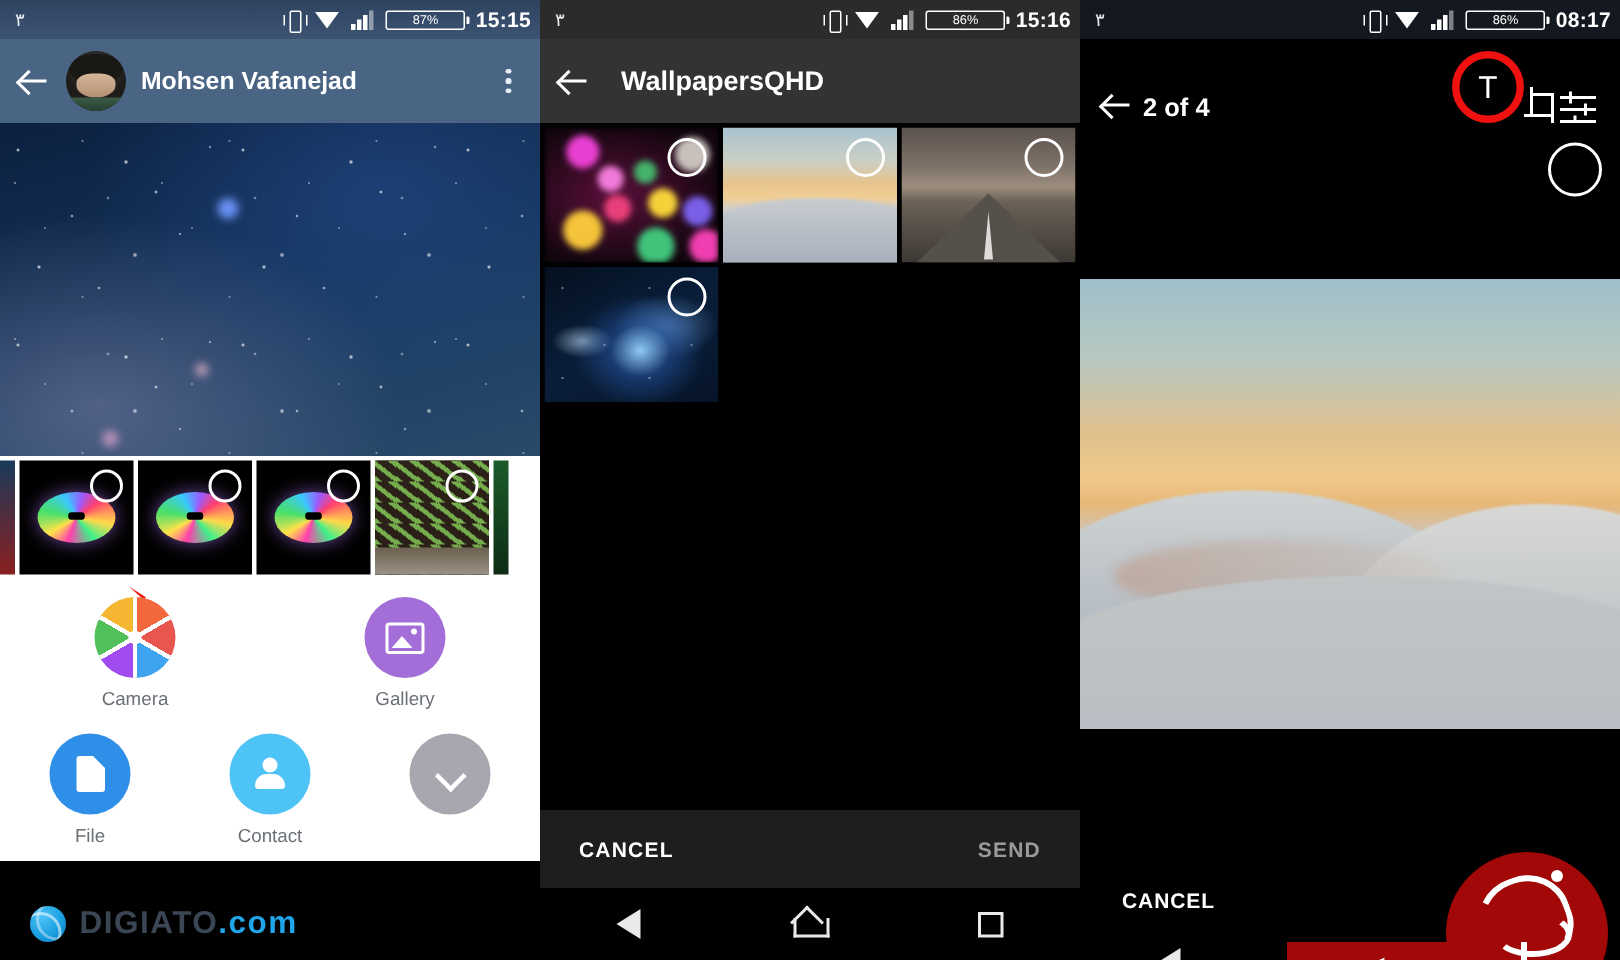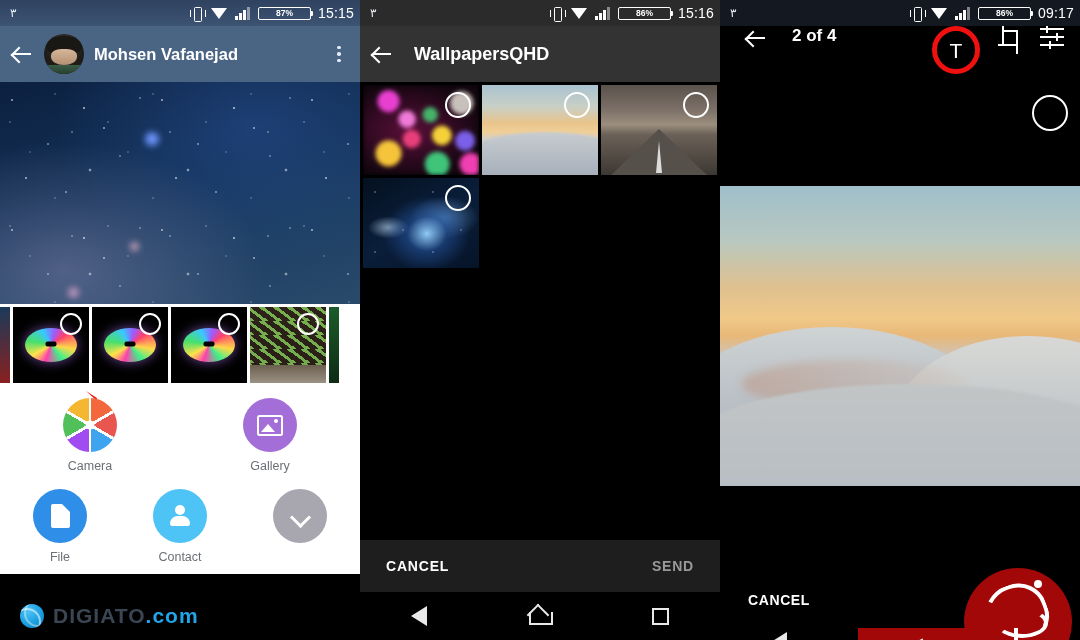--- a/index.html
+++ b/index.html
@@ -15,21 +15,21 @@
   .statusbar {
     height: 26px; display: flex; align-items: center;
     padding: 0 6px 0 10px; font-size: 13px; color: #fff;
     position: relative; z-index: 30;
   }
   .statusbar.blue { background: linear-gradient(#2f4360, #3c5372); }
   .statusbar.dark { background: #2b2b2b; }
   .statusbar.black { background: #141820; }
   .sb-left { font-size: 12px; color: #e7ecf2; letter-spacing: 0; }
   .sb-right { margin-left: auto; display: flex; align-items: center; gap: 7px; }
-  .sb-time { font-size: 14px; font-weight: 400; color: #fff; letter-spacing: .2px; }
+  .sb-time { font-size: 14px; font-weight: 700; color: #fff; letter-spacing: .2px; }
 
   .ico-vibrate { width: 14px; height: 15px; position: relative; }
   .ico-vibrate::before {
     content: ""; position: absolute; left: 4px; top: 1px; width: 6px; height: 13px;
     border: 1.5px solid #fff; border-radius: 1.5px;
   }
   .ico-vibrate::after {
     content: ""; position: absolute; left: 0; top: 4px; width: 14px; height: 7px;
     border-left: 1.5px solid #fff; border-right: 1.5px solid #fff;
   }
@@ -41,21 +41,21 @@
   }
   .ico-signal { width: 16px; height: 13px; display: flex; align-items: flex-end; gap: 1px; }
   .ico-signal i { width: 3px; background: #fff; display: block; }
   .ico-signal i:nth-child(1) { height: 4px; }
   .ico-signal i:nth-child(2) { height: 7px; }
   .ico-signal i:nth-child(3) { height: 10px; }
   .ico-signal i:nth-child(4) { height: 13px; background: rgba(255,255,255,.45); }
   .ico-batt {
     min-width: 28px; height: 13px; border: 1.3px solid #fff; border-radius: 2px;
     font-size: 8.5px; display: flex; align-items: center; justify-content: center;
-    color: #fff; position: relative; padding: 0 17px; font-weight: bold;
+    color: #fff; position: relative; padding: 0 17px;
   }
   .ico-batt::after {
     content: ""; position: absolute; right: -3.5px; top: 3.5px; width: 2px; height: 5px;
     background: #fff; border-radius: 0 1px 1px 0;
   }
 
   
   .chat-header {
     height: 56px; background: #4a6483; display: flex; align-items: center;
     padding: 0 10px; gap: 10px; font-weight: bold;
@@ -365,22 +365,22 @@
     content: ""; position: absolute; left: 0; bottom: 0; width: 20px; height: 11px;
     border: 2px solid #e9e9e9; border-top: none;
   }
   .nav-home::after {
     content: ""; position: absolute; left: 1px; top: 0; width: 14px; height: 14px;
     border-top: 2px solid #e9e9e9; border-right: 2px solid #e9e9e9; transform: rotate(-45deg);
   }
   .nav-recent { width: 17px; height: 17px; border: 2px solid #e9e9e9; cursor: pointer; }
 
   
-  .editor-header { height: 56px; background: #000; display: flex; align-items: flex-start;
-    padding: 0 16px 0 24px; gap: 18px; }
+  .editor-header { height: 56px; background: #000; display: flex; align-items: flex-end;
+    padding: 0 16px 0 12px; }
   .editor-count { font-size: 17px; color: #fff; font-weight: bold; margin-left: 6px; }
   .ed-spacer { flex: 1; }
   .circle-mark {
     width: 48px; height: 48px; border-radius: 50%; border: 5px solid #ef1010;
     display: flex; align-items: center; justify-content: center; flex: none; cursor: pointer;
   }
   .t-glyph { font-size: 21px; color: #fff; font-family: "Liberation Sans", sans-serif; line-height: 1; }
   .crop-glyph { width: 24px; height: 24px; position: relative; flex: none; cursor: pointer; }
   .crop-glyph::before {
     content: ""; position: absolute; left: 4px; top: 0; width: 2px; height: 20px; background: #fff;
@@ -642,21 +642,21 @@
       <div class="sb-right">
         <span class="ico-vibrate"></span>
         <span class="ico-wifi"></span>
         <span class="ico-signal">
             <i></i>
             <i></i>
             <i></i>
             <i></i>
           </span>
         <span class="ico-batt">86%</span>
-        <span class="sb-time">09:17</span>
+        <span class="sb-time">08:17</span>
       </div>
     </div>
 
     <div class="editor-header">
       <div class="back-arrow"></div>
       <div class="editor-count">2 of 4</div>
       <div class="ed-spacer"></div>
       <div class="circle-mark">
         <span class="t-glyph">T</span>
       </div>

